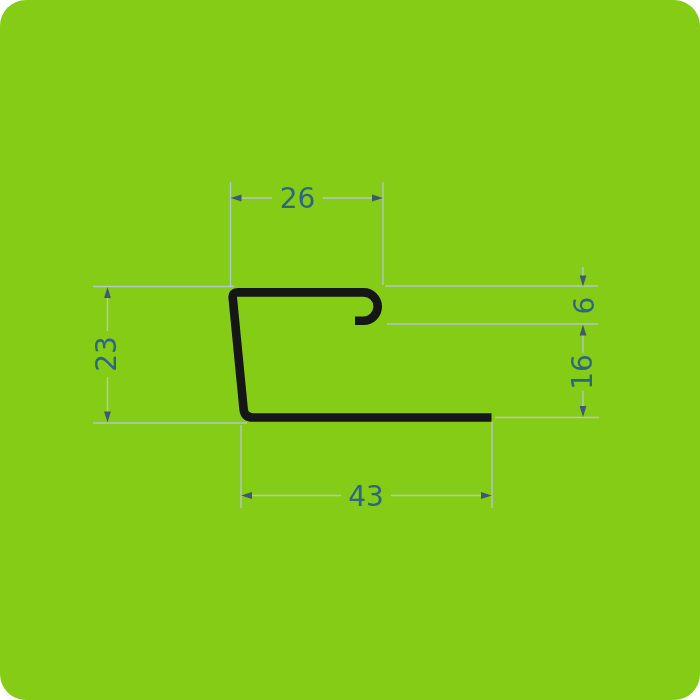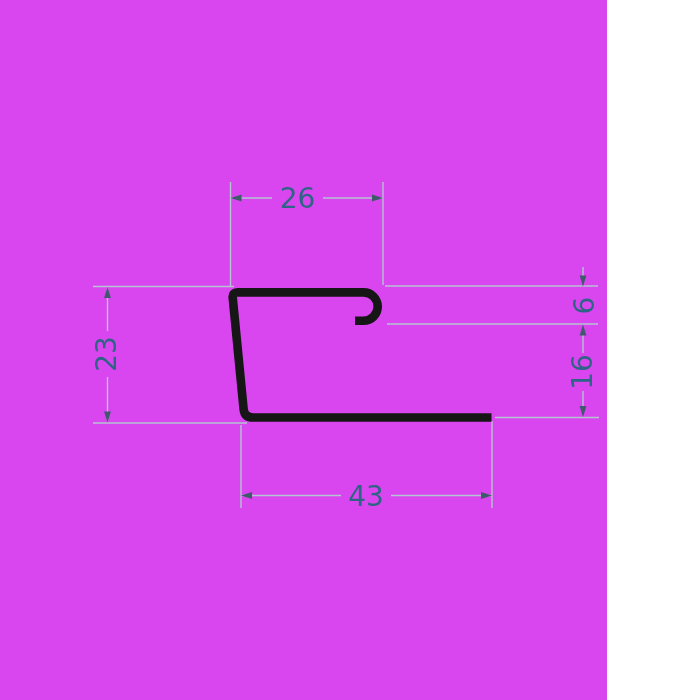--- a/index.html
+++ b/index.html
@@ -6,23 +6,24 @@
     margin: 0;
     padding: 0;
     background: #ffffff;
     width: 700px;
     height: 700px;
     overflow: hidden;
     font-family: "DejaVu Sans", "Liberation Sans", sans-serif;
   }
   .stage {
     position: relative;
-    width: 607px;
+    width: 700px;
     height: 700px;
-    background: #d946ef;
+    background: #84cc16;
+    border-radius: 26px;
   }
   svg { display: block; }
   .dim-line {
     fill: none;
     stroke-width: 1.4;
     stroke-linecap: butt;
   }
   .dim-text {
     font-family: "DejaVu Sans", "Liberation Sans", sans-serif;
     font-size: 28px;

